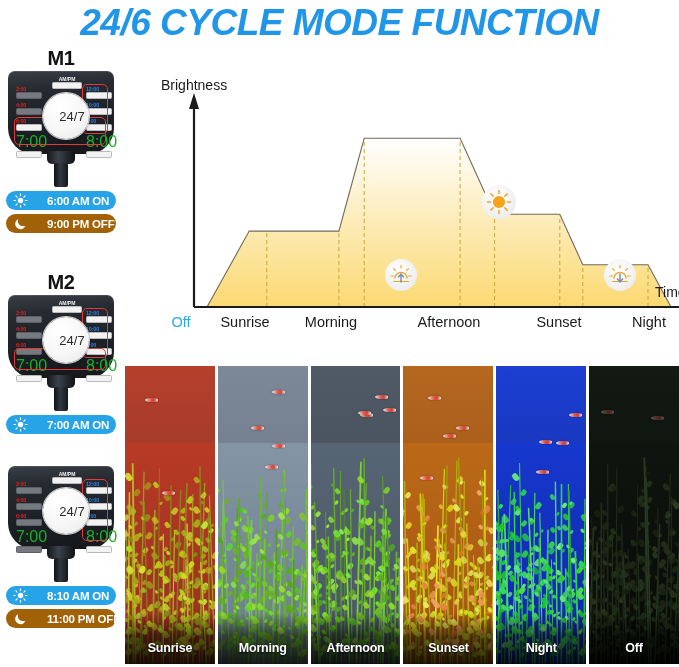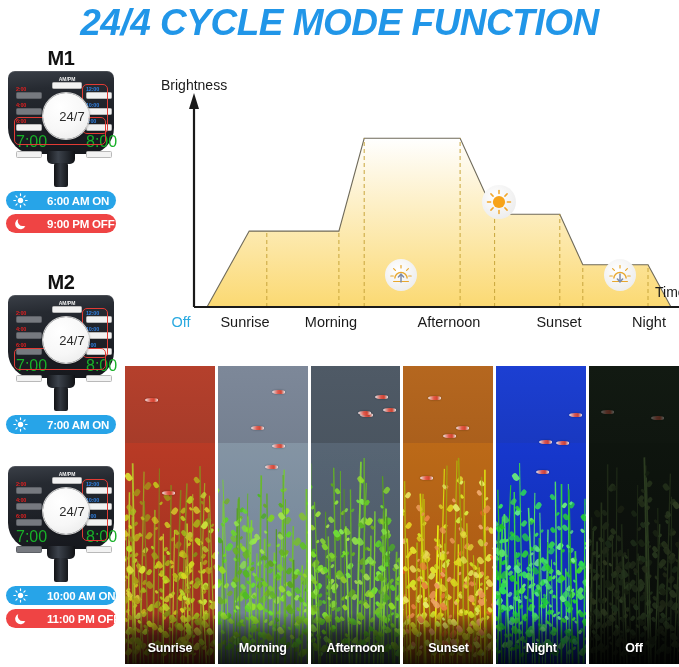--- a/index.html
+++ b/index.html
@@ -95,21 +95,21 @@
   .hl-box { position: absolute; border: 1.3px solid #e23b34; border-radius: 5px; }
 
   
   .badge {
     width: 110px; height: 19px; margin: 4px auto 0;
     border-radius: 10px; display: flex; align-items: center;
     padding-left: 7px; color: #fff; font-size: 11.5px; font-weight: bold;
     letter-spacing: -0.2px;
   }
   .badge.on  { background: #27a4e8; }
-  .badge.off { background: #ef4444; }
+  .badge.off { background: #a16207; }
   .badge .bicon { width: 15px; height: 15px; margin-right: 4px; flex: none; position: relative; }
   .badge .btxt { white-space: nowrap; padding-left: 15px; }
 
   
   #chart { position: absolute; left: 127px; top: 75px; width: 554px; height: 255px; margin-left: 32px; }
   #chart svg { display: block; }
 
   
   #photos {
     position: absolute; left: 125px; top: 366px;
@@ -123,21 +123,21 @@
       background: linear-gradient(180deg, rgba(0,0,0,0) 0%, rgba(0,0,0,0.55) 45%, rgba(0,0,0,0.82) 100%); }
   .panel .plabel {
     position: absolute; left: 0; right: 0; bottom: 9px; text-align: center;
     color: #ffffff; font-size: 12.5px; font-weight: bold; letter-spacing: -0.2px;
     text-shadow: 0 1px 2px rgba(0,0,0,0.9);
   }
 </style>
 </head>
 <body>
 
-<div id="title">24/4 CYCLE MODE FUNCTION</div>
+<div id="title">24/6 CYCLE MODE FUNCTION</div>
 
 <div class="mode-card" id="card-m1">
   <div class="mode-title">M1</div>
   <div class="device">
     <div class="dev-body">
       <div class="ampm-wrap">
         <div class="ampm-label">AM/PM</div>
         <div class="pad"></div>
       </div>
       <div class="col col-left">
@@ -346,21 +346,21 @@
             <line x1="1.2" y1="10" x2="3.4" y2="10"></line>
             <line x1="16.6" y1="10" x2="18.8" y2="10"></line>
             <line x1="3.9" y1="3.9" x2="5.5" y2="5.5"></line>
             <line x1="14.5" y1="14.5" x2="16.1" y2="16.1"></line>
             <line x1="3.9" y1="16.1" x2="5.5" y2="14.5"></line>
             <line x1="14.5" y1="5.5" x2="16.1" y2="3.9"></line>
           </g>
           <circle cx="10" cy="10" r="3.6" fill="#fff"></circle>
         </svg>
     </span>
-    <span class="btxt">10:00 AM ON</span>
+    <span class="btxt">8:10 AM ON</span>
   </div>
   <div class="badge off">
     <span class="bicon">
       <svg viewBox="0 0 20 20" width="15" height="15">
           <path d="M14.6 13.2A6.6 6.6 0 0 1 7.1 3.9a7.2 7.2 0 1 0 9.4 9.9 6.6 6.6 0 0 1-1.9-0.6z" fill="#fff"></path>
         </svg>
     </span>
     <span class="btxt">11:00 PM OFF</span>
   </div>
 </div>

